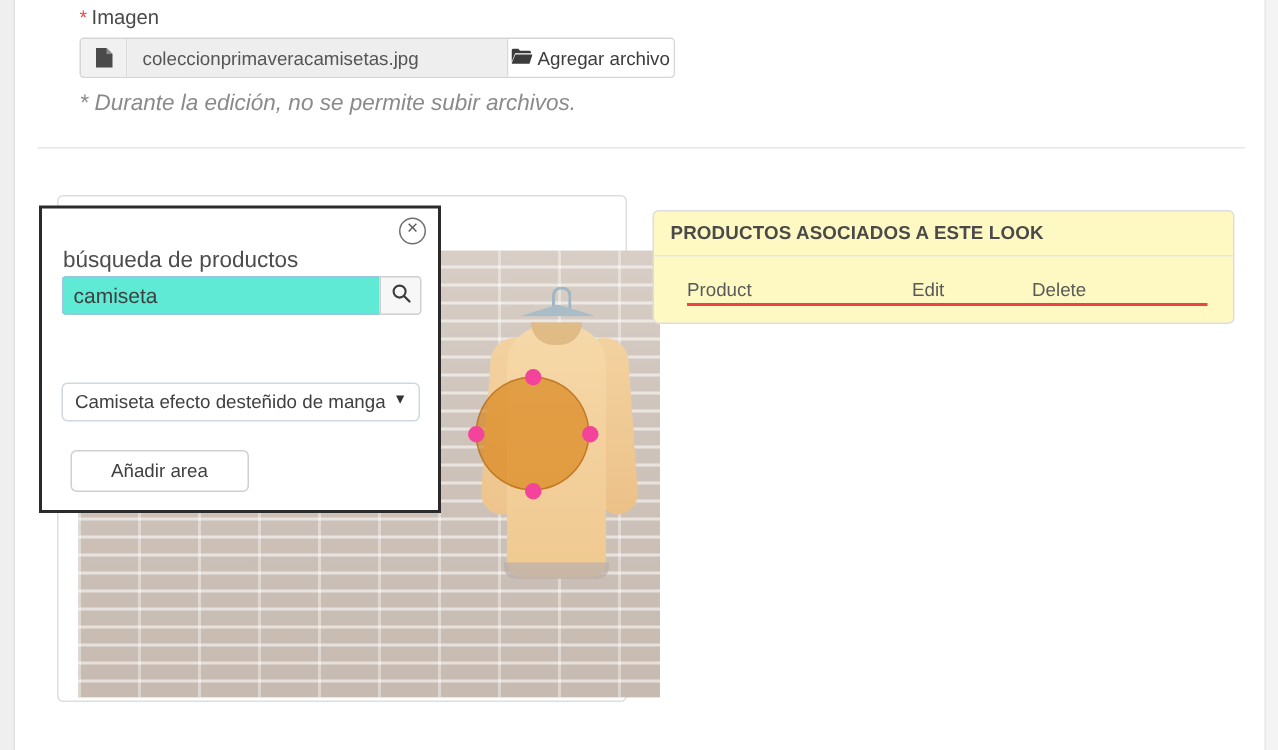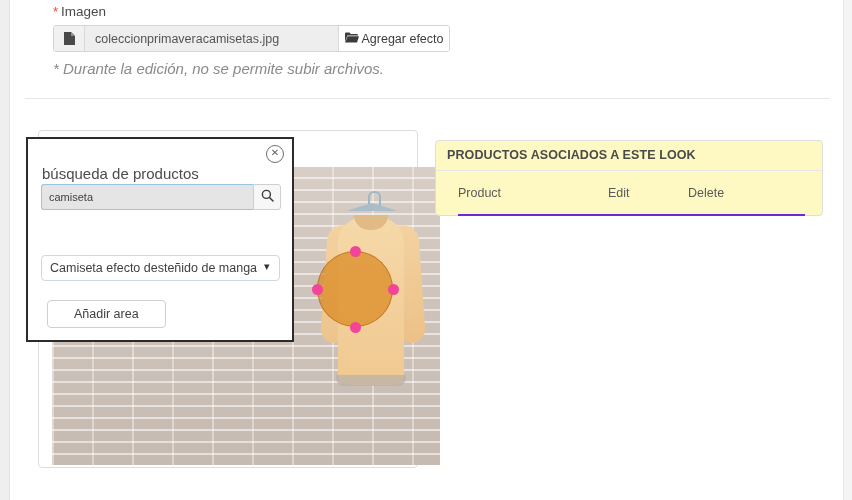--- a/index.html
+++ b/index.html
@@ -287,23 +287,23 @@
     top: 45px;
     display: flex;
     height: 26px;
   }
   .search-input {
     width: 212px;
     height: 26px;
     box-sizing: border-box;
     border: 1px solid #9cc3e0;
     border-right: none;
-    background: #e5e5e5;
+    background: #5eead4;
     font-family: "Liberation Sans", sans-serif;
-    font-size: 11px;
+    font-size: 14px;
     color: #3f3f3f;
     padding: 0 7px;
     outline: none;
     border-radius: 3px 0 0 3px;
   }
   .search-btn {
     width: 28px;
     height: 26px;
     box-sizing: border-box;
     border: 1px solid #cfcfcf;
@@ -388,22 +388,22 @@
     background: #e6e6e6;
   }
   .assoc-table {
     position: absolute;
     left: 22px;
     top: 45px;
     width: 347px;
   }
   .assoc-head {
     display: flex;
-    border-bottom: 2px solid #6d28d9;
-    padding-bottom: 14px;
+    border-bottom: 2px solid #ef4444;
+    padding-bottom: 2px;
   }
   .col-product { width: 150px; }
   .col-edit    { width: 80px; }
   .col-delete  { width: 80px; }
   .assoc-head span {
     font-size: 12.5px;
     color: #5a5a5a;
   }
 </style>
 </head>
@@ -427,21 +427,21 @@
         </svg>
       </div>
       <div class="file-name-box">coleccionprimaveracamisetas.jpg</div>
       <div class="file-btn">
         <span>
           <svg width="14" height="11" viewBox="0 0 14 11" aria-hidden="true">
             <path d="M0 1.5A1 1 0 011 .5h3.5l1.2 1.4H12a1 1 0 011 1v.6H2.4L0 9.6z" fill="#3c3c3c"></path>
             <path d="M2.6 4.3H14l-2 6.2H0z" fill="#3c3c3c"></path>
           </svg>
         </span>
-        <span>Agregar efecto</span>
+        <span>Agregar archivo</span>
       </div>
     </div>
 
     <div class="help-note">* Durante la edición, no se permite subir archivos.</div>
   </div>
 
   <div class="divider"></div>
 
   <div class="img-panel"></div>
 

